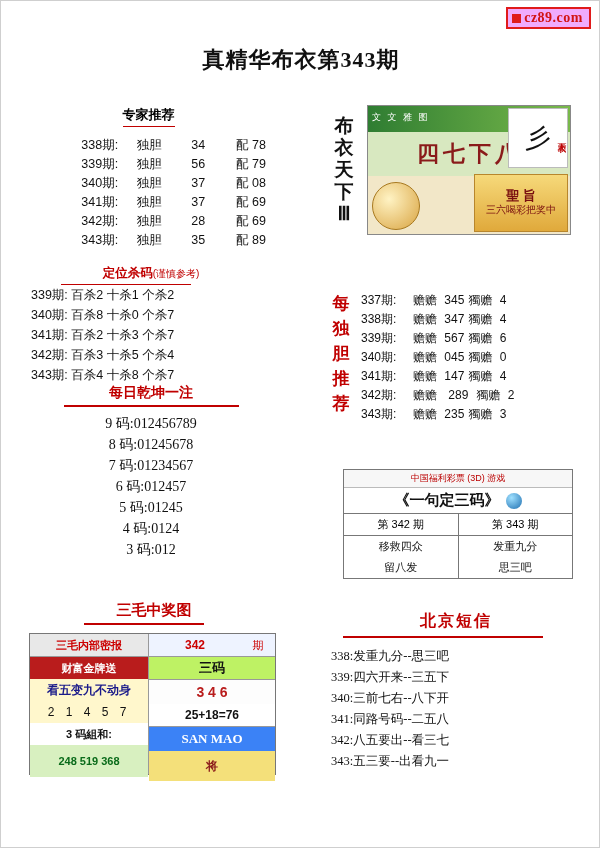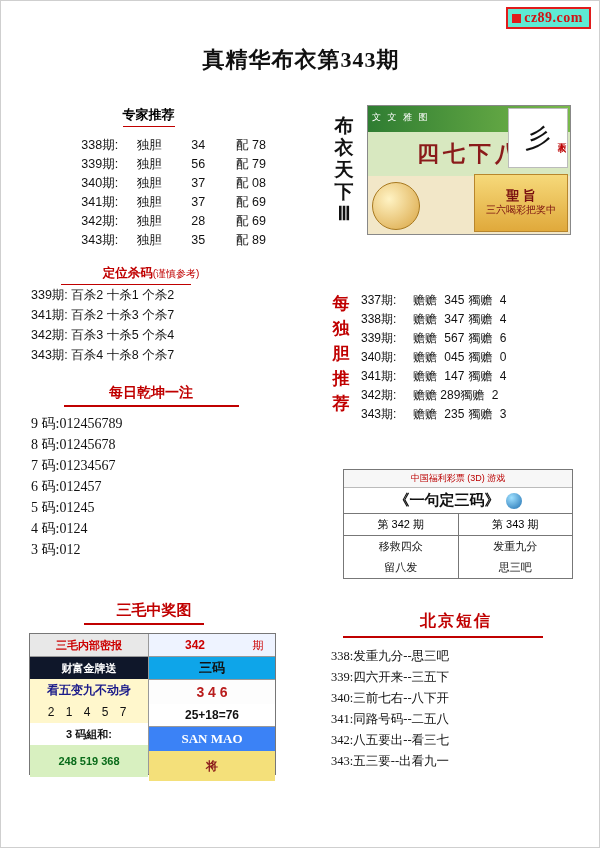--- a/index.html
+++ b/index.html
@@ -12,21 +12,21 @@
   }
   .page{
     position:relative;width:600px;height:848px;
     box-sizing:border-box;
     border:1px solid #cfcfcf;
     background:#fff;
   }
   
   .logo{
     position:absolute;top:6px;right:8px;
-    background:#5eead4;
+    background:#f0abfc;
     border:2px solid #e01b1b;
     padding:1px 6px 1px 4px;
     font-size:14px;font-weight:bold;color:#d21313;
     font-family:"Liberation Serif",serif;
     display:flex;align-items:center;gap:3px;
     letter-spacing:.5px;
   }
   .logo .sq{width:9px;height:9px;background:#e01b1b;display:inline-block;}
   .title{
     position:absolute;top:44px;left:0;width:600px;text-align:center;
@@ -50,30 +50,30 @@
   .w40{display:inline-block;width:40px;}
   
   #kill{left:30px;top:262px;width:240px;}
   #kill .hdr{color:#c00000;font-size:12.5px;}
   #kill .sub{font-size:10px;color:#c00000;}
   #kill .r{font-size:12.5px;line-height:19px;color:#111;margin-top:1px;}
   
   #qian{left:30px;top:382px;width:240px;}
   #qian .hdr{color:#c00000;font-size:14px;font-weight:bold;}
   #qian .ul{width:175px;height:2px;background:#c00000;margin:3px auto 6px auto;}
-  #qian .r{font-size:14px;line-height:21px;color:#111;font-family:"Liberation Serif",serif;}
+  #qian .r{font-size:14px;line-height:21px;color:#111;font-family:"Liberation Serif",serif;text-align:center;}
   
   #sanmao{left:28px;top:600px;width:250px;}
   #sanmao .hdr{color:#c00000;font-size:15px;font-weight:bold;}
   #sanmao .ul{width:120px;height:2px;background:#c00000;margin:3px auto 8px 55px;}
   .smbox{position:relative;width:245px;height:140px;border:1px solid #777;background:#fdfdfd;display:flex;}
   .smleft{width:118px;border-right:1px solid #999;position:relative;}
   .smright{flex:1;position:relative;}
   .cellA{height:22px;background:#e8e8e8;border-bottom:1px solid #999;font-size:11px;color:#c00;display:flex;align-items:center;justify-content:center;font-weight:bold;}
-  .cellRed{height:22px;background:#0f172a;color:#fff;font-size:11px;display:flex;align-items:center;justify-content:center;font-weight:bold;}
+  .cellRed{height:22px;background:#b91c1c;color:#fff;font-size:11px;display:flex;align-items:center;justify-content:center;font-weight:bold;}
   .cellNum{height:22px;background:#fff7cc;font-size:12px;color:#111;display:flex;align-items:center;justify-content:center;letter-spacing:4px;}
   .cellBlue{height:24px;background:#1b64b5;color:#fff;font-size:11px;display:flex;align-items:center;justify-content:center;}
   .cellGreen{height:32px;background:#d8f0c0;font-size:11px;color:#0a6b1a;display:flex;align-items:center;justify-content:center;font-weight:bold;}
   .cellYellow{height:30px;background:#f4e07a;font-size:12px;color:#8a1a1a;display:flex;align-items:center;justify-content:center;font-weight:bold;}
   .cellBig{font-size:14px;font-weight:bold;color:#b91c1c;display:flex;align-items:center;justify-content:center;}
   
   #banner{left:320px;top:104px;width:250px;height:130px;}
   .bannerWrap{display:flex;height:130px;}
   .bcol{width:46px;background:#ffffff;display:flex;flex-direction:column;align-items:center;justify-content:center;}
   .bcol .ch{font-size:19px;font-weight:bold;color:#111;font-family:"Liberation Serif",serif;line-height:22px;}
@@ -168,20 +168,21 @@
       </div>
     </div>
   </div>
 
   <div class="blk" id="kill">
     <div style="text-align:center">
       <span class="hdr">定位杀码</span><span class="sub">(谨慎参考)</span>
       <div style="width:130px;height:1px;background:#c00000;margin:2px auto 0 30px;"></div>
     </div>
     <div class="r">339期:  百杀2 十杀1 个杀2</div>
+    <div class="r">340期:  百杀8 十杀0 个杀7</div>
     <div class="r">341期:  百杀2 十杀3 个杀7</div>
     <div class="r">342期:  百杀3 十杀5 个杀4</div>
     <div class="r">343期:  百杀4 十杀8 个杀7</div>
   </div>
 
   <div class="blk" id="qian">
     <div style="text-align:center"><span class="hdr" style="font-size:14px">每日乾坤一注</span></div>
     <div class="ul"></div>
     <div class="r">9 码:012456789</div>
     <div class="r">8 码:01245678</div>
@@ -202,21 +203,21 @@
         <div class="cellNum" style="letter-spacing:0;font-size:12px;color:#1a1a8a;font-weight:bold;">看五变九不动身</div>
         <div class="cellNum">2 1 4 5 7</div>
         <div class="cellA" style="background:#fff;color:#111;border-bottom:none;">3 码組和:</div>
         <div class="cellGreen">248 519 368</div>
       </div>
       <div class="smright">
         <div style="display:flex;height:22px;border-bottom:1px solid #999;background:#eef3ff;">
           <div style="flex:1;display:flex;align-items:center;justify-content:center;font-size:12px;color:#c00;font-weight:bold;">342</div>
           <div style="width:34px;display:flex;align-items:center;justify-content:center;font-size:11px;color:#c00;">期</div>
         </div>
-        <div class="cellA" style="background:#0ea5e9;color:#111;font-size:13px;">三码</div>
+        <div class="cellA" style="background:#bef264;color:#111;font-size:13px;">三码</div>
         <div class="cellBig" style="height:24px;">3 4 6</div>
         <div class="cellA" style="background:#fff;color:#111;font-size:12px;border-bottom:1px solid #999;">25+18=76</div>
         <div class="cellBlue" style="background:#3b82f6;font-size:13px;font-weight:bold;font-family:'Liberation Serif',serif;">SAN MAO</div>
         <div class="cellYellow">将</div>
       </div>
     </div>
   </div>
 
   <div class="blk" id="banner">
     <div class="bannerWrap">
@@ -275,21 +276,21 @@
           <span style="margin:0 4px">045</span><span>獨赡</span>
           <span style="margin-left:4px">0</span>
         </div>
         <div class="r">
           <span class="w70">341期:</span><span>赡赡</span>
           <span style="margin:0 4px">147</span><span>獨赡</span>
           <span style="margin-left:4px">4</span>
         </div>
         <div class="r">
           <span class="w70">342期:</span><span>赡赡</span>
-          <span style="margin:0 0">289</span><span>獨赡</span>
+          <span style="margin:0 8px">289</span><span>獨赡</span>
           <span style="margin-left:4px">2</span>
         </div>
         <div class="r">
           <span class="w70">343期:</span><span>赡赡</span>
           <span style="margin:0 4px">235</span><span>獨赡</span>
           <span style="margin-left:4px">3</span>
         </div>
       </div>
     </div>
   </div>

